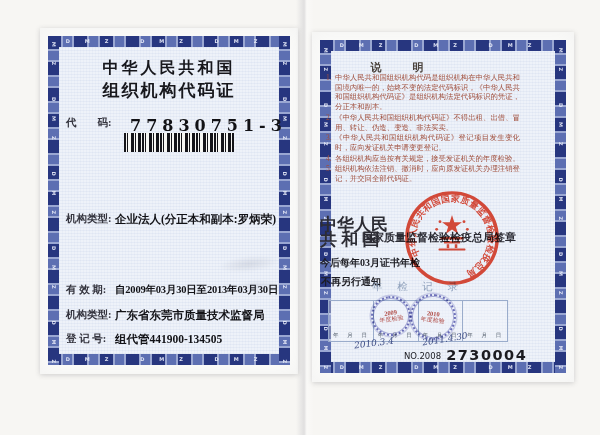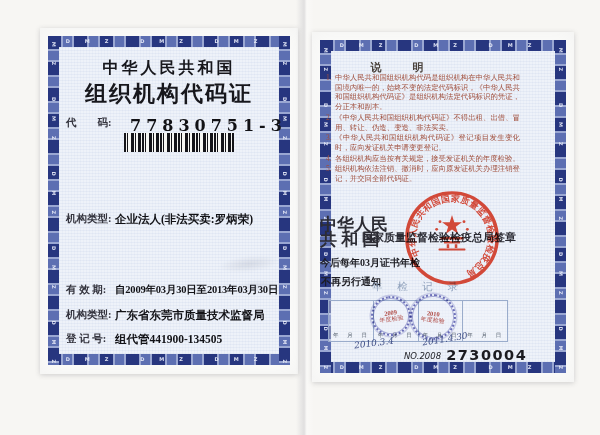--- a/index.html
+++ b/index.html
@@ -32,21 +32,21 @@
   .marks{
     color:#e6eaf8;font-family:"DejaVu Sans",sans-serif;font-weight:bold;
     font-size:5px;letter-spacing:15px;white-space:nowrap;opacity:.95;line-height:11px;
   }
   .band-v .marks{writing-mode:vertical-rl;letter-spacing:15px;}
   .content{position:absolute;inset:0;z-index:3;}
 
   
   .cert-title{position:absolute;left:0;width:100%;text-align:center;font-weight:bold;color:#17171c;white-space:nowrap;}
   #title1{top:30px;font-size:16px;letter-spacing:3px;}
-  #title2{top:51px;font-size:22px;letter-spacing:2px;}
+  #title2{top:51px;font-size:17px;letter-spacing:2px;}
   .row{position:absolute;left:26px;white-space:nowrap;}
   .lbl{display:inline-block;width:48px;font-size:10.5px;font-weight:bold;color:#34343e;white-space:pre;vertical-align:top;}
   .val{display:inline-block;font-size:11.5px;font-weight:bold;color:#121216;vertical-align:top;margin-left:1px;}
   #row-code{top:88px;}
   #row-code .val{font-size:16px;letter-spacing:5px;font-family:"DejaVu Serif",serif;margin-left:16px;}
   #barcode{position:absolute;left:84px;top:105px;width:110px;height:19px;
     background:repeating-linear-gradient(90deg,
       #141419 0 2px,#f6f6f3 2px 3px,#141419 3px 4px,#f6f6f3 4px 7px,
       #141419 7px 10px,#f6f6f3 10px 11px,#141419 11px 12px,#f6f6f3 12px 14px,
       #141419 14px 17px,#f6f6f3 17px 18px);}
@@ -92,21 +92,21 @@
   .stamp .s1{font-size:6.5px;font-weight:bold;line-height:7px;}
   .stamp .s2{font-size:6px;line-height:7px;}
   #stamp1{left:59px;top:264px;width:36px;height:36px;transform:rotate(-8deg);}
   #stamp2{left:98px;top:262px;width:42px;height:42px;transform:rotate(6deg);}
   .hand{position:absolute;font-style:italic;color:#3f4e86;font-size:9px;
     font-family:"DejaVu Serif",serif;white-space:nowrap;z-index:4;}
   #hand1{left:42px;top:306px;transform:rotate(-7deg);}
   #hand2{left:110px;top:302px;transform:rotate(-9deg);}
   #certno{position:absolute;left:92px;top:312px;white-space:nowrap;color:#1b1b20;z-index:4;
     font-family:"DejaVu Sans",sans-serif;}
-  #certno .pre{font-size:8.5px;vertical-align:baseline;font-style:italic;}
+  #certno .pre{font-size:8.5px;vertical-align:baseline;}
   #certno .num{font-size:14.5px;font-weight:bold;letter-spacing:1.5px;vertical-align:-1px;}
   #seal{position:absolute;left:92px;top:158px;width:96px;height:96px;
     mix-blend-mode:multiply;opacity:.92;z-index:5;}
   #fold{position:absolute;left:296px;top:0;width:18px;height:435px;
     background:linear-gradient(90deg,transparent,rgba(120,120,135,.18) 45%,rgba(255,255,255,.4) 60%,transparent);z-index:1;}
 </style>
 </head>
 <body>
 
 <div id="fold"></div>
@@ -130,21 +130,21 @@
     <div class="cert-title" id="title1">中华人民共和国</div>
     <div class="cert-title" id="title2">组织机构代码证</div>
 
     <div class="row" id="row-code">
       <span class="lbl">代　　码:</span><span class="val">77830751-3</span>
     </div>
     <div id="barcode"></div>
 
 
     <div class="row" id="row-type">
-      <span class="lbl">机构类型:</span><span class="val">企业法人(非法买卖:罗炳荣)</span>
+      <span class="lbl">机构类型:</span><span class="val">企业法人(分正本和副本:罗炳荣)</span>
     </div>
 
 
     <div class="row" id="row-valid">
       <span class="lbl">有 效 期:</span><span class="val">自2009年03月30日至2013年03月30日</span>
     </div>
 
     <div class="row" id="row-issuer">
       <span class="lbl">机构类型:</span><span class="val">广东省东莞市质量技术监督局</span>
     </div>

